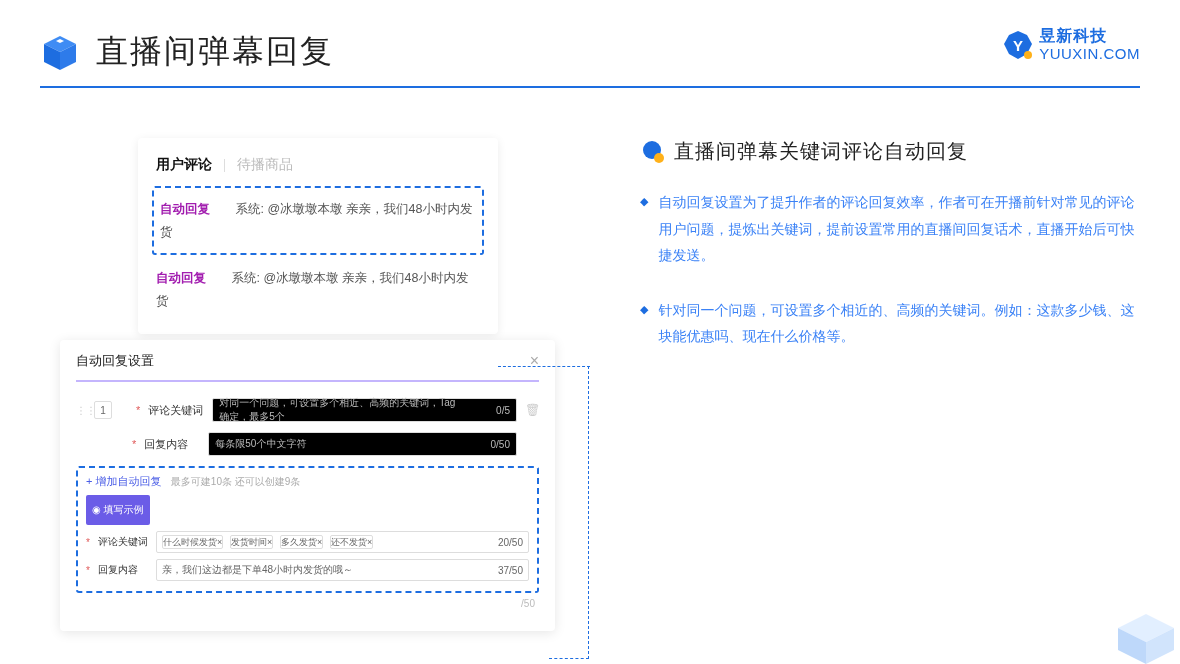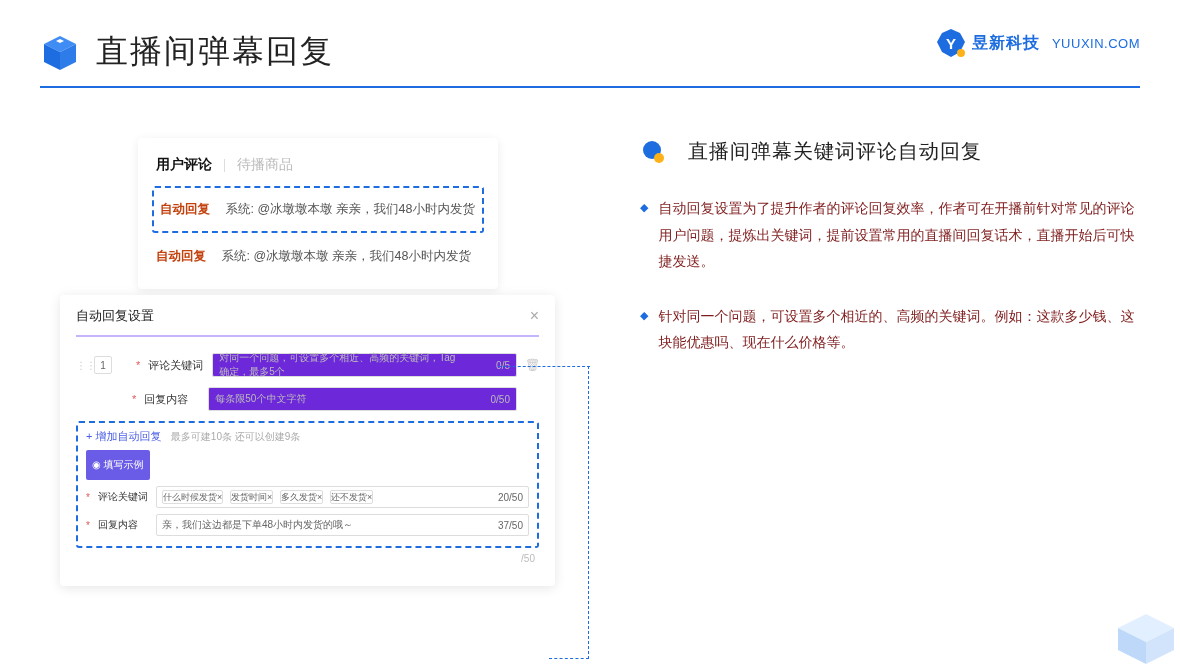--- a/index.html
+++ b/index.html
@@ -4,43 +4,43 @@
 <style>
 * { box-sizing: border-box; margin: 0; padding: 0; }
 body { width: 1180px; height: 664px; background: #fff; font-family: -apple-system, "Microsoft YaHei", sans-serif; position: relative; overflow: hidden; }
 
 
 .header { display: flex; align-items: center; padding: 30px 40px 12px 40px; position: relative; }
 .header-icon { width: 40px; height: 40px; margin-right: 16px; }
 .header-title { font-size: 32px; font-weight: 500; color: #222; letter-spacing: 2px; }
 .logo-right { position: absolute; right: 40px; top: 28px; display: flex; align-items: center; gap: 6px; }
 .logo-y { width: 30px; height: 30px; flex-shrink: 0; }
-.logo-text { display: flex; flex-direction: row; line-height: 1; }
+.logo-text { display: flex; flex-direction: column; line-height: 1; }
 .logo-cn { color: #1d6de0; font-size: 16px; font-weight: 700; letter-spacing: 1px; }
-.logo-en { color: #1d6de0; font-size: 13px; letter-spacing: 0.5px; margin-top: 2px; margin-left: 12px; }
+.logo-en { color: #1d6de0; font-size: 15px; letter-spacing: 0.5px; margin-top: 2px; }
 .header-rule { margin: 0 40px; height: 2px; background: #1d6de0; }
 
 
 .content { display: flex; padding: 50px 40px 0 60px; gap: 70px; position: relative; }
 .left-col { width: 510px; position: relative; }
 .right-col { flex: 1; }
 
 
 .panel-top {
   width: 360px; margin-left: 78px; background: #fff;
   box-shadow: 0 2px 10px rgba(0,0,0,0.08); border-radius: 4px;
   padding: 18px 18px 16px 18px; font-size: 13px; color: #333;
 }
 .tabs { display: flex; gap: 18px; font-size: 14px; margin-bottom: 14px; }
 .tab-active { color: #111; font-weight: 600; }
 .tab-inactive { color: #bbb; }
 .tab-div { width: 1px; height: 13px; background: #ddd; align-self: center; margin: 0 -6px; }
 
 .comment-row { font-size: 12.5px; line-height: 1.8; padding: 6px 0; }
-.badge-auto { color: #c2410c; font-weight: 600; margin-right: 12px; }
+.badge-auto { color: #a21caf; font-weight: 600; margin-right: 22px; }
 .sys-txt { color: #555; }
 
 .highlight-box {
   border: 2px dashed #1d6de0; border-radius: 3px;
   padding: 4px 6px; margin: -2px -4px 6px -4px;
 }
 
 
 .panel-bot {
   width: 495px; margin-top: 6px; background: #fff;
@@ -53,21 +53,21 @@
 
 .pb-body { padding-top: 16px; }
 .form-row { display: flex; align-items: center; gap: 8px; margin-bottom: 10px; font-size: 11px; }
 .dots6 { width: 10px; color: #ccc; font-size: 10px; }
 .one-input { width: 18px; height: 18px; border: 1px solid #ddd; border-radius: 2px; font-size: 10px; display: flex; align-items: center; justify-content: center; color: #666; }
 .req-star { color: #e05a5a; }
 .lbl { color: #333; min-width: 56px; }
 .tb {
   flex: 1; border: 1px solid #ddd; border-radius: 2px; height: 24px;
   padding: 0 6px; display: flex; align-items: center; justify-content: space-between;
-  font-size: 10px; color: #bbb; background: #6d28d9;
+  font-size: 10px; color: #bbb; background: #000000;
 }
 .tb .cnt { color: #bbb; margin-left: 36px; }
 .trash { color: #ccc; font-size: 12px; width: 14px; text-align: center; }
 
 
 .highlight-low {
   border: 2px dashed #1d6de0; border-radius: 3px;
   padding: 6px 8px 10px 8px; margin-top: 10px;
 }
 .add-link { color: #4b5ee6; font-size: 11px; }
@@ -75,25 +75,25 @@
 .pill { display:inline-block; background:#6b5ce7; color:#fff; font-size:10px; padding:8px 6px; border-radius:2px; margin-top:6px; }
 .ex-row { display:flex; align-items:center; gap:8px; margin-top:6px; font-size:10px; }
 .ex-lbl { color:#333; min-width:50px; }
 .ex-box { flex:1; border:1px solid #ddd; border-radius:2px; height:22px; display:flex; align-items:center; padding:0 5px; color:#666; justify-content:space-between; }
 .tag { border:1px solid #ddd; border-radius:2px; padding:1px 0; font-size:9px; color:#666; margin-right:4px; }
 .conn-h1 { position:absolute; left:438px; top:228px; width:92px; height:1px; background:#1d6de0; border-top:1px dashed #1d6de0; background:none; }
 .conn-v  { position:absolute; left:528px; top:228px; width:1px; height:293px; border-left:1px dashed #1d6de0; }
 .conn-h2 { position:absolute; left:489px; top:520px; width:40px; height:1px; border-top:1px dashed #1d6de0; }
 
 
-.section-head { display:flex; align-items:center; gap:22px; margin-bottom:30px; }
+.section-head { display:flex; align-items:center; gap:8px; margin-bottom:24px; }
 .bubble-icon { width:26px; height:26px; flex-shrink:0; }
 .section-title { font-size:20px; color:#222; font-weight:500; letter-spacing:1px; }
 .bullets { list-style:none; }
-.bullets li { display:flex; gap:10px; font-size:14px; color:#7f1d1d; line-height:1.9; margin-bottom:28px; }
+.bullets li { display:flex; gap:10px; font-size:14px; color:#3b82f6; line-height:1.9; margin-bottom:28px; }
 .bullets li::before { content:"◆"; color:#1d6de0; font-size:11px; line-height:2.2; }
 
 
 .corner-cube { position:absolute; right:0; bottom:0; width:68px; height:58px; overflow:hidden; opacity:0.65; }
 </style>
 </head>
 <body>
 
 <div class="header">
   <svg class="header-icon" viewBox="0 0 40 40">

